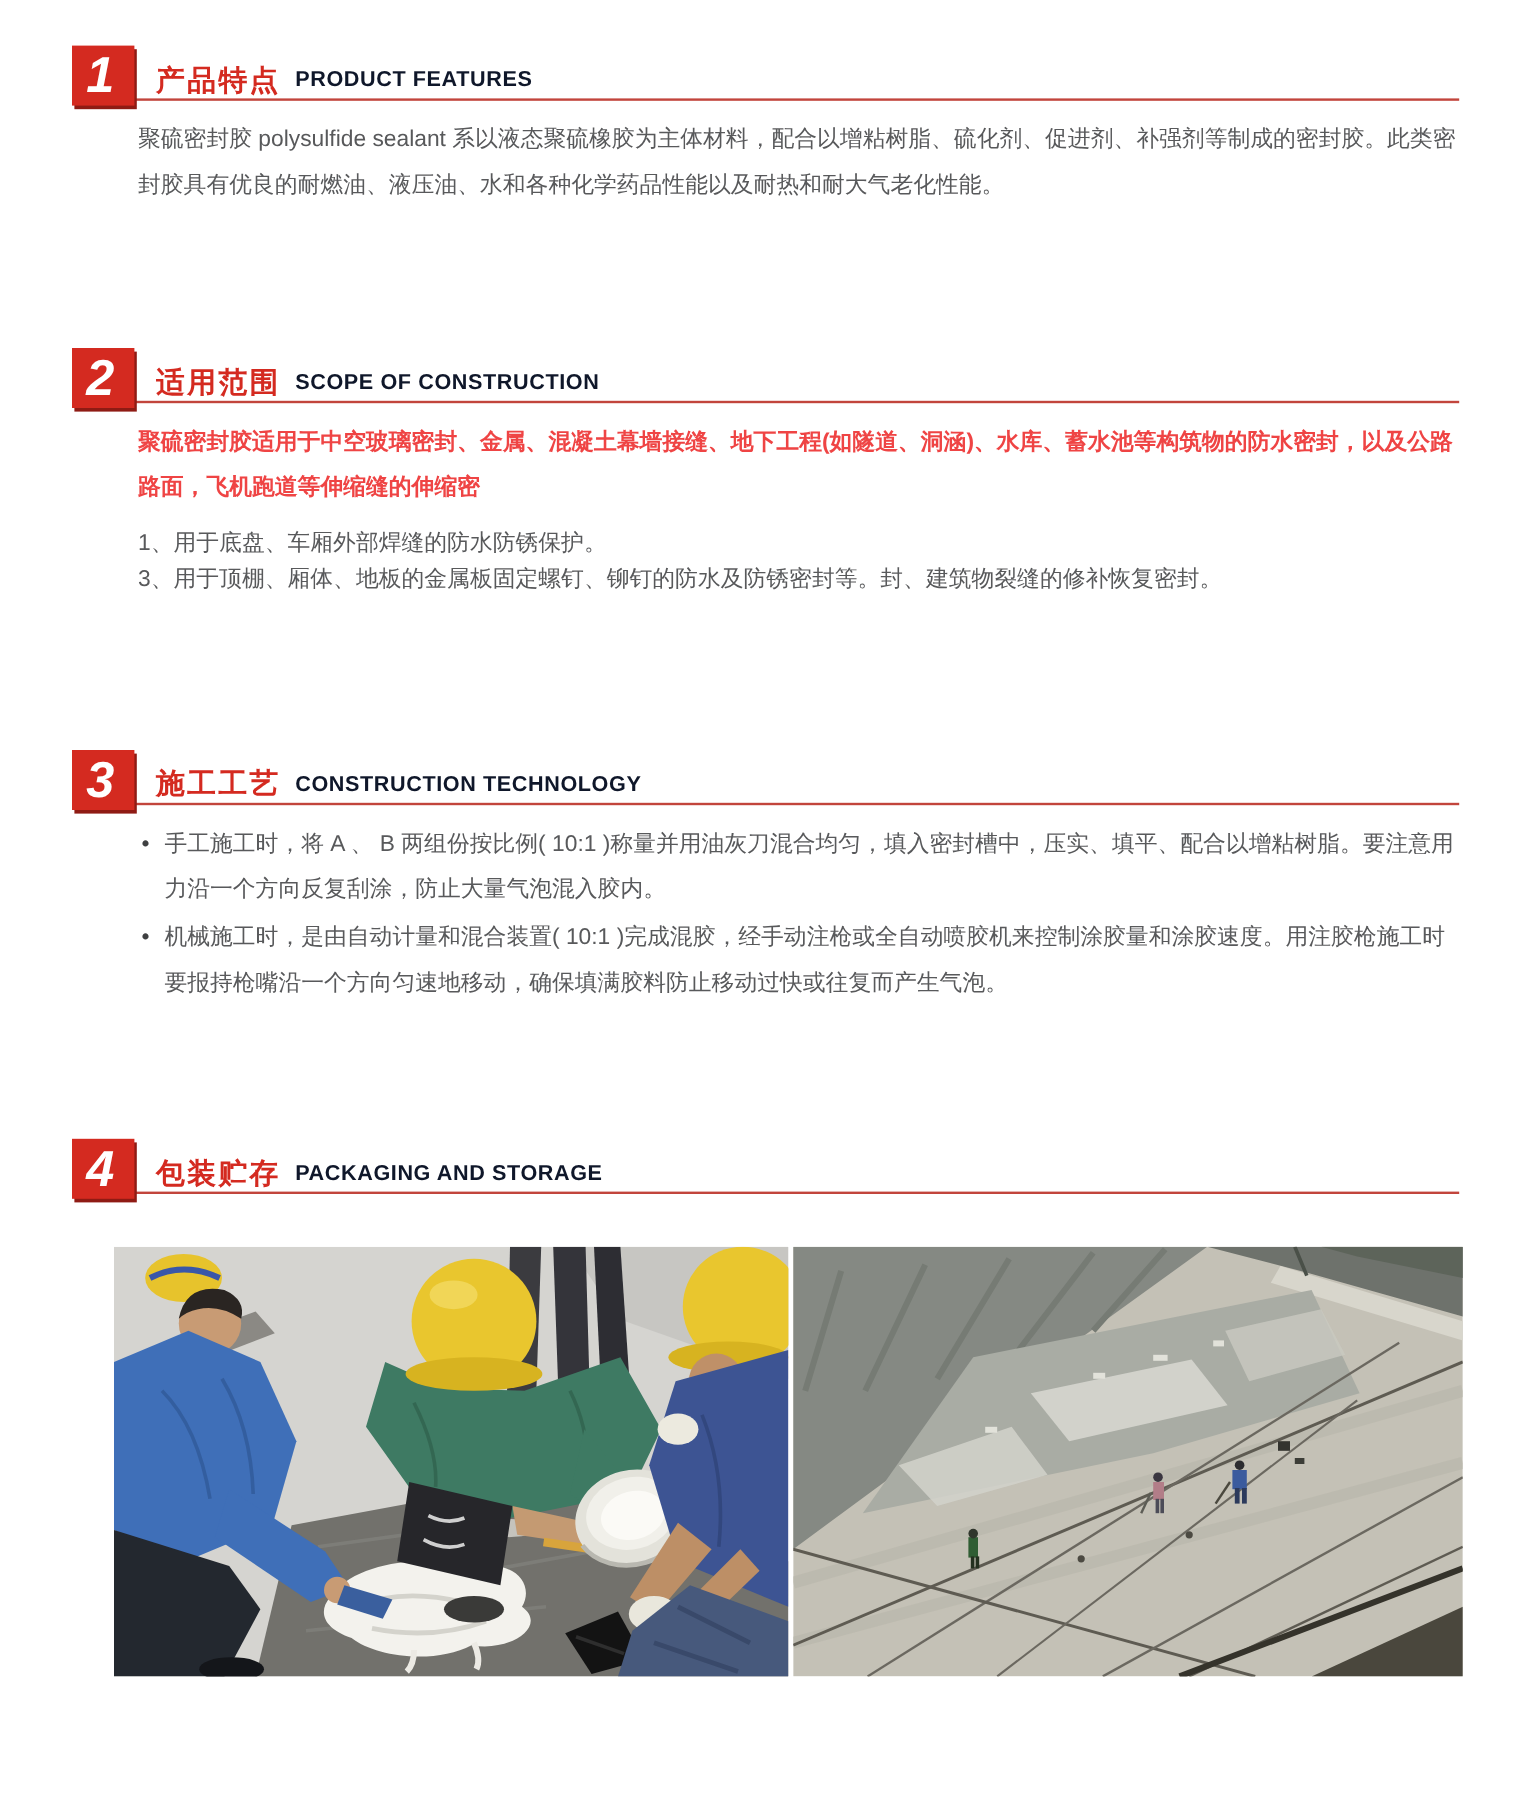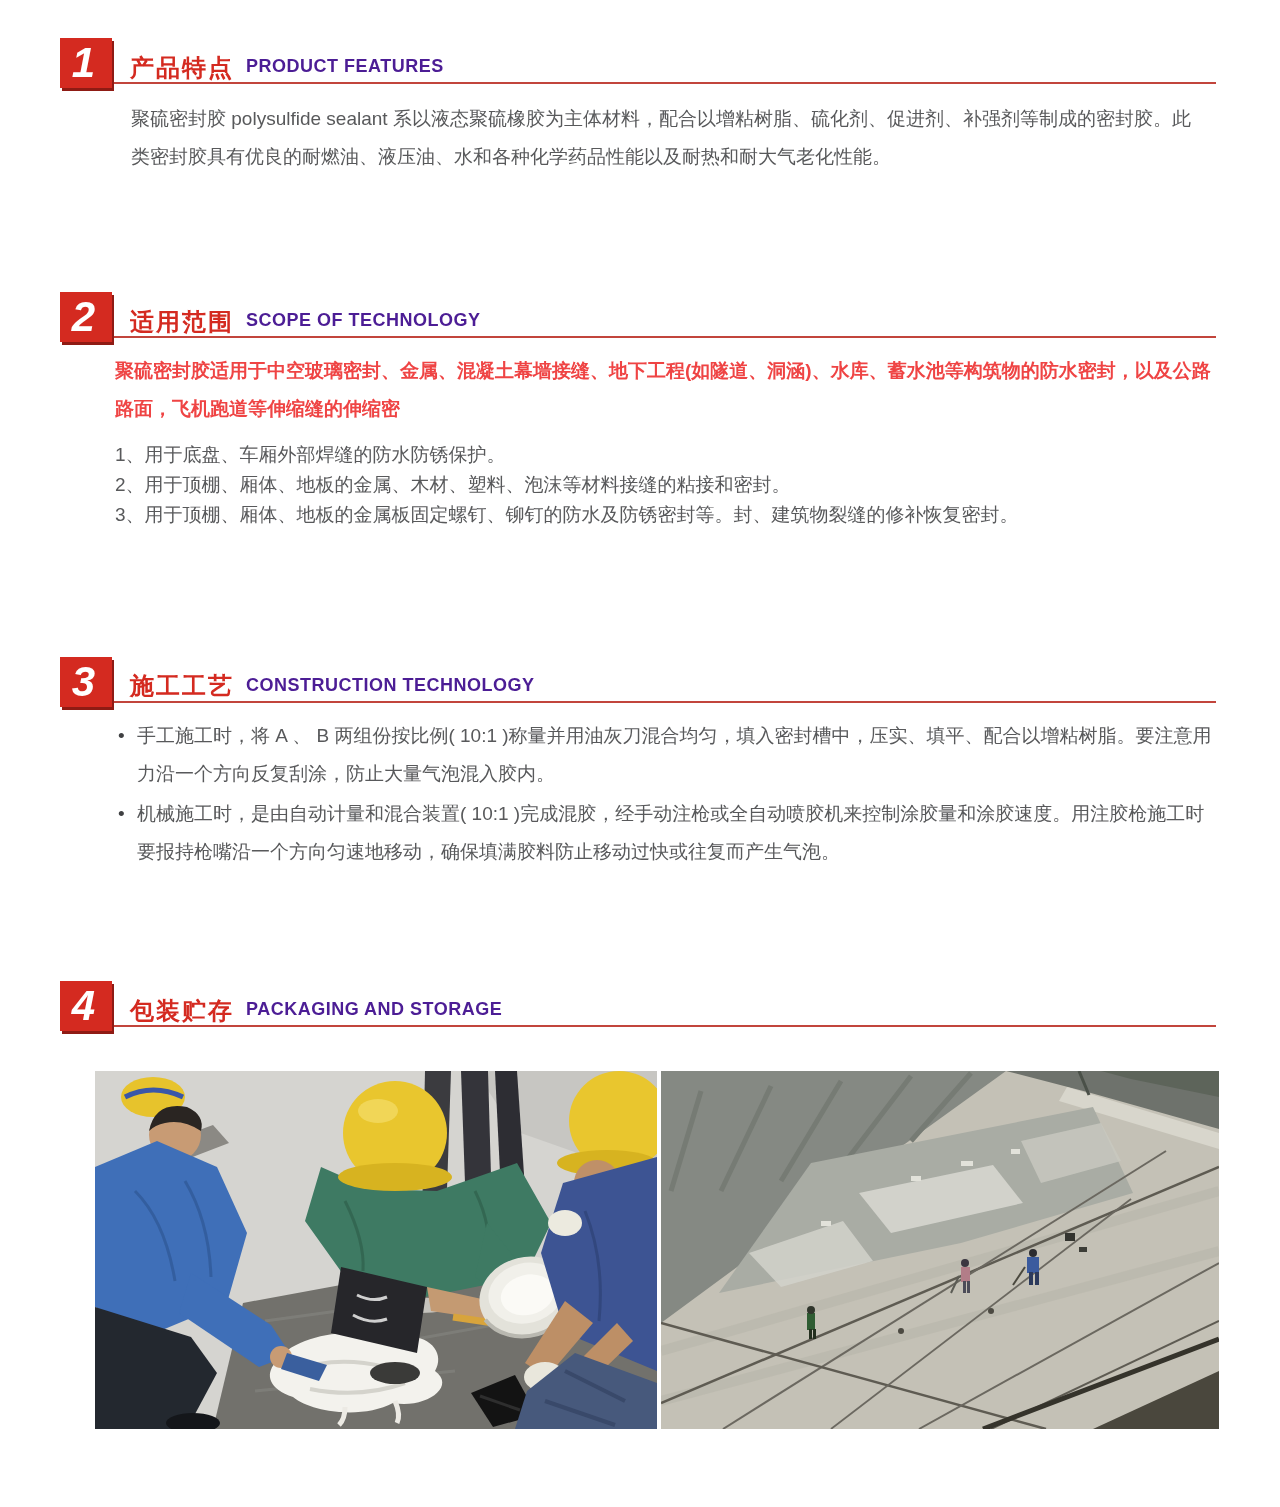--- a/index.html
+++ b/index.html
@@ -40,35 +40,35 @@
   }
   .title-cn {
     color:#d42a20;
     font-size:24px;
     font-weight:bold;
     line-height:1.05;
     letter-spacing:2px;
     margin:17px 0 2px 18px;
   }
   .title-en {
-    color:#4c1d95;
+    color:#0f172a;
     font-size:18px;
     font-weight:bold;
     letter-spacing:0.5px;
     margin:0 0 5px 12px;
     white-space:nowrap;
   }
   
   .sec-body {
     margin:14px 0 0 55px;
     font-size:19px;
     line-height:38px;
     color:#58595b;
   }
-  .para { margin:16px; }
+  .para { margin:0; }
   .lead {
     margin:6px 0 0 0;
     font-weight:bold;
     color:#ef4444;
   }
   .applist {
     list-style:none;
     margin:12px 0 0 0;
     padding:0;
   }
@@ -122,27 +122,26 @@
       <p class="para">聚硫密封胶 polysulfide sealant 系以液态聚硫橡胶为主体材料，配合以增粘树脂、硫化剂、促进剂、补强剂等制成的密封胶。此类密封胶具有优良的耐燃油、液压油、水和各种化学药品性能以及耐热和耐大气老化性能。</p>
     </div>
   </section>
 
   <section id="sec-scope">
     <header class="sec-head">
       <div class="numbox">
         <span class="num">2</span>
       </div>
       <h2 class="title-cn">适用范围</h2>
-      <span class="title-en">SCOPE OF TECHNOLOGY</span>
+      <span class="title-en">SCOPE OF CONSTRUCTION</span>
     </header>
     <div class="sec-body">
       <p class="para lead">聚硫密封胶适用于中空玻璃密封、金属、混凝土幕墙接缝、地下工程(如隧道、洞涵)、水库、蓄水池等构筑物的防水密封，以及公路路面，飞机跑道等伸缩缝的伸缩密</p>
       <ul class="applist">
         <li>1、用于底盘、车厢外部焊缝的防水防锈保护。</li>
-        <li>2、用于顶棚、厢体、地板的金属、木材、塑料、泡沫等材料接缝的粘接和密封。</li>
         <li>3、用于顶棚、厢体、地板的金属板固定螺钉、铆钉的防水及防锈密封等。封、建筑物裂缝的修补恢复密封。</li>
       </ul>
     </div>
   </section>
 
   <section id="sec-tech">
     <header class="sec-head">
       <div class="numbox">
         <span class="num">3</span>
       </div>

